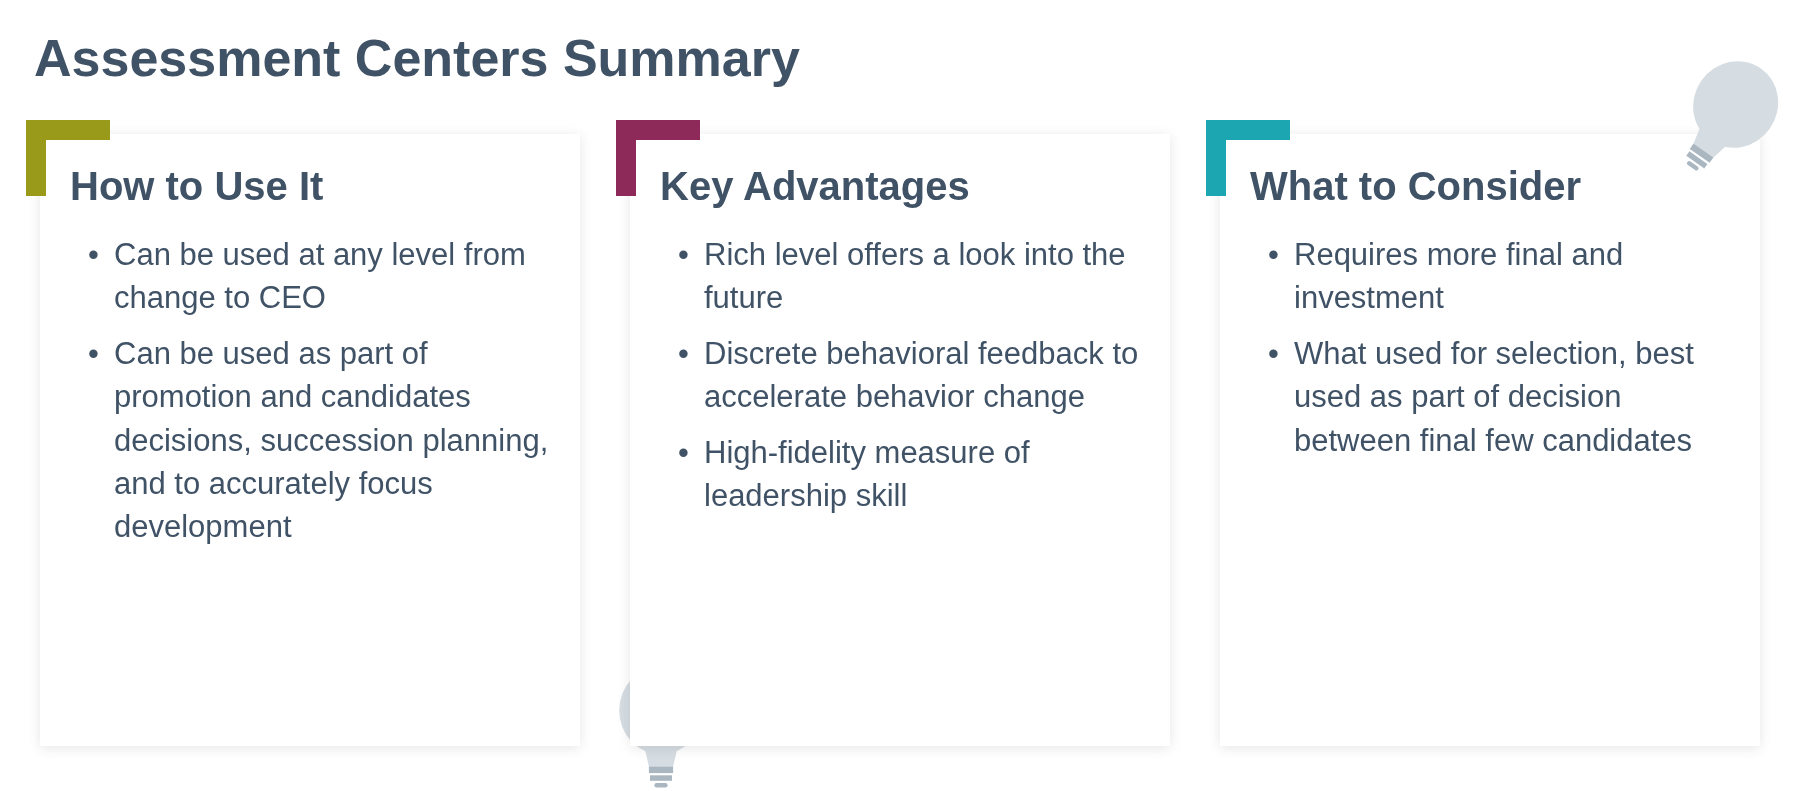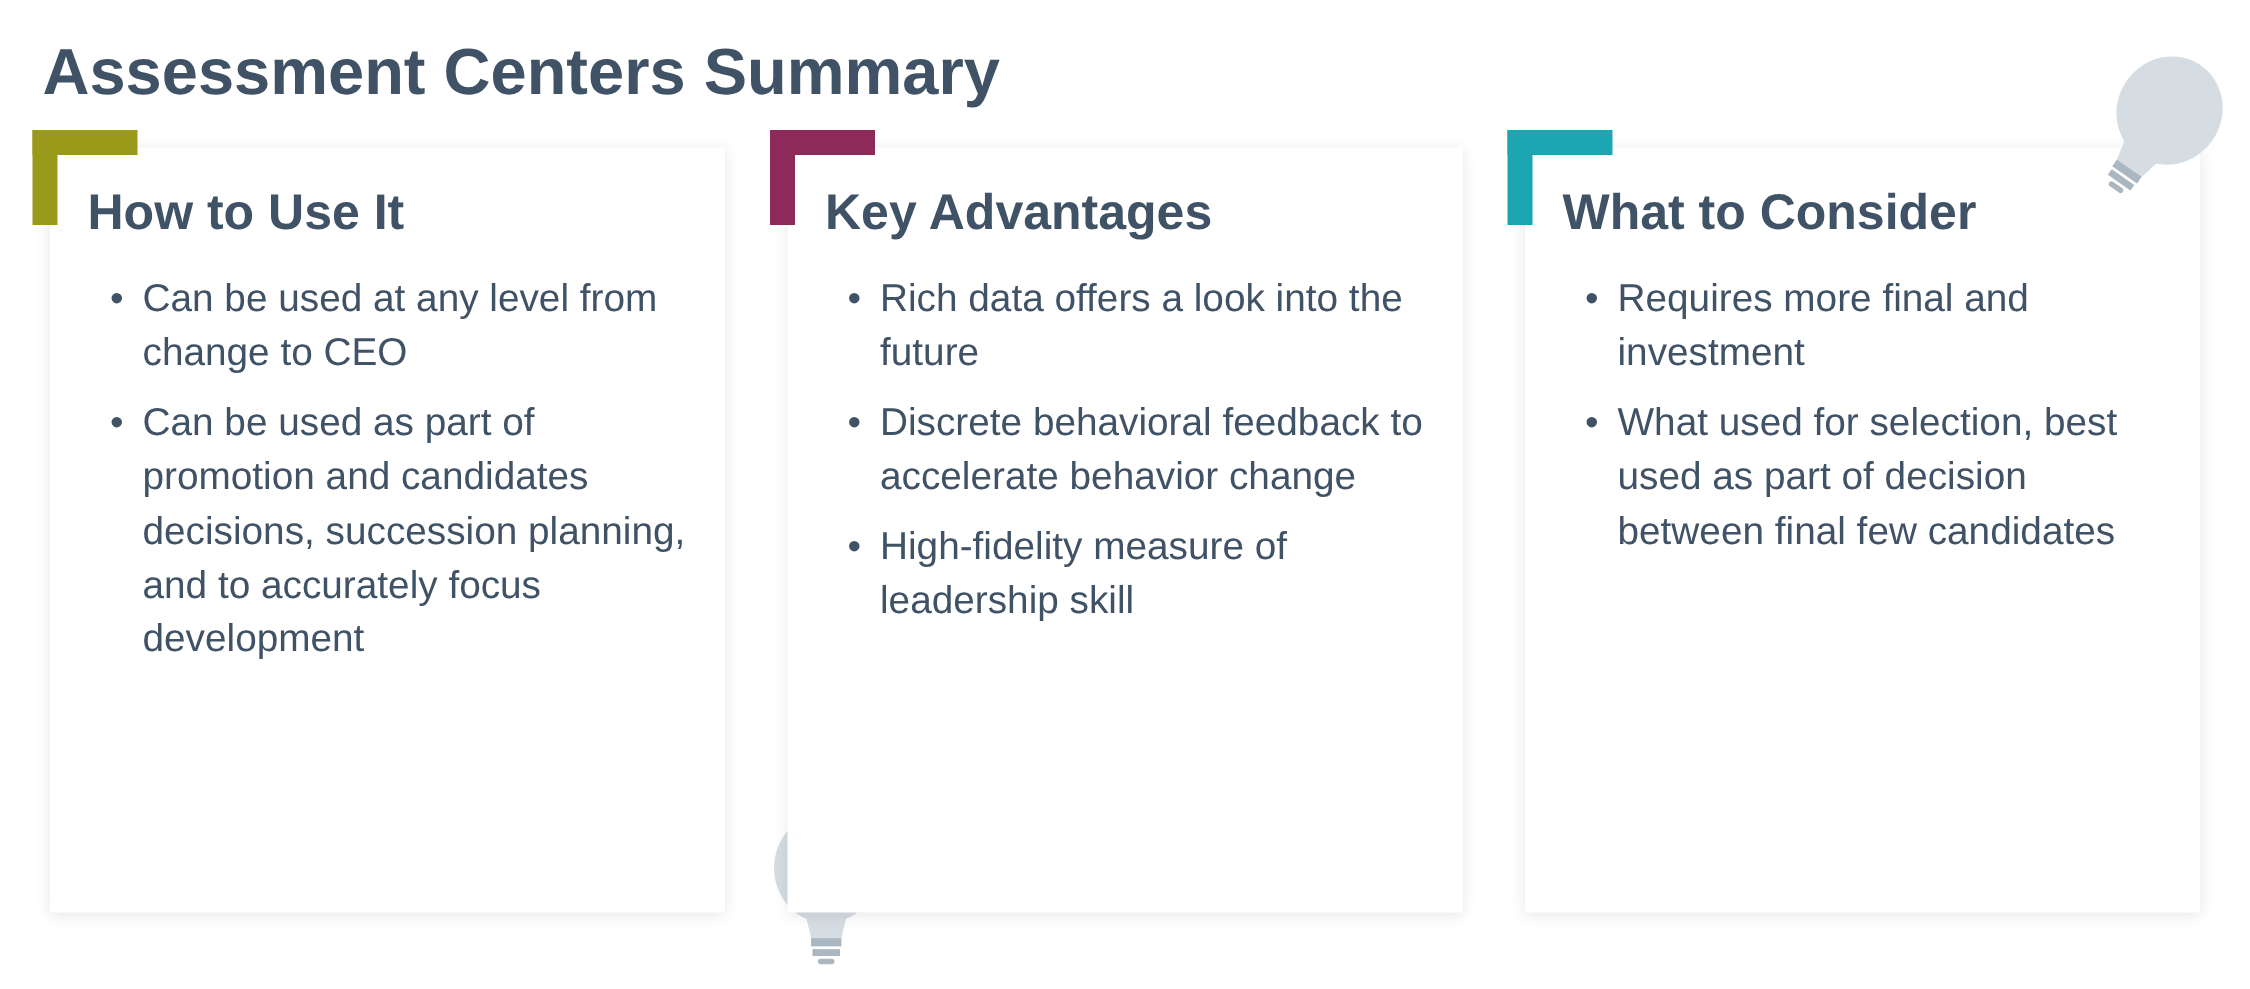--- a/index.html
+++ b/index.html
@@ -8,21 +8,21 @@
       background: #fff;
       width: 1800px;
       height: 791px;
       position: relative;
       padding: 28px 40px;
     }
     .page-title {
       font-size: 52px;
       font-weight: bold;
       color: #405266;
-      margin-bottom: 30px;
+      margin-bottom: 46px;
       margin-left: -6px;
     }
     .cards-row {
       display: flex;
       gap: 50px;
       position: relative;
     }
     .card {
       background: #fff;
       width: 540px;
@@ -120,21 +120,21 @@
     <ul>
       <li>Can be used at any level from change to CEO</li>
       <li>Can be used as part of promotion and candidates decisions, succession planning, and to accurately focus development</li>
     </ul>
   </div>
 
   <div class="card card-2">
     <div class="card-corner"></div>
     <h2 class="card-title">Key Advantages</h2>
     <ul>
-      <li>Rich data offers a look into the future</li>
+      <li>Rich level offers a look into the future</li>
       <li>Discrete behavioral feedback to accelerate behavior change</li>
       <li>High-fidelity measure of leadership skill</li>
     </ul>
   </div>
 
   <div class="card card-3">
     <div class="card-corner"></div>
     <h2 class="card-title">What to Consider</h2>
     <ul>
       <li>Requires more final and investment</li>

